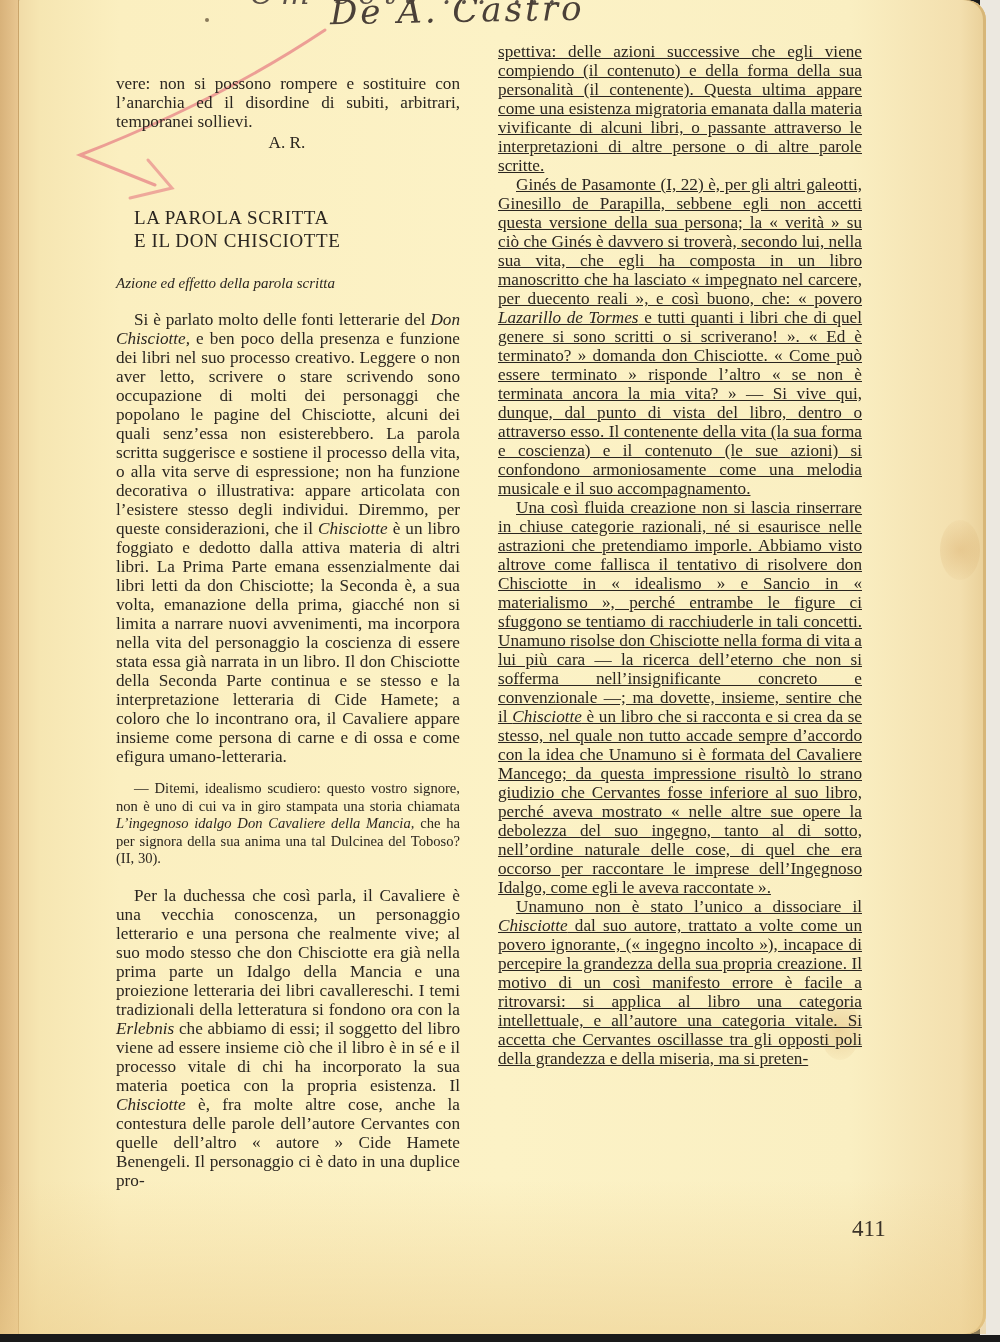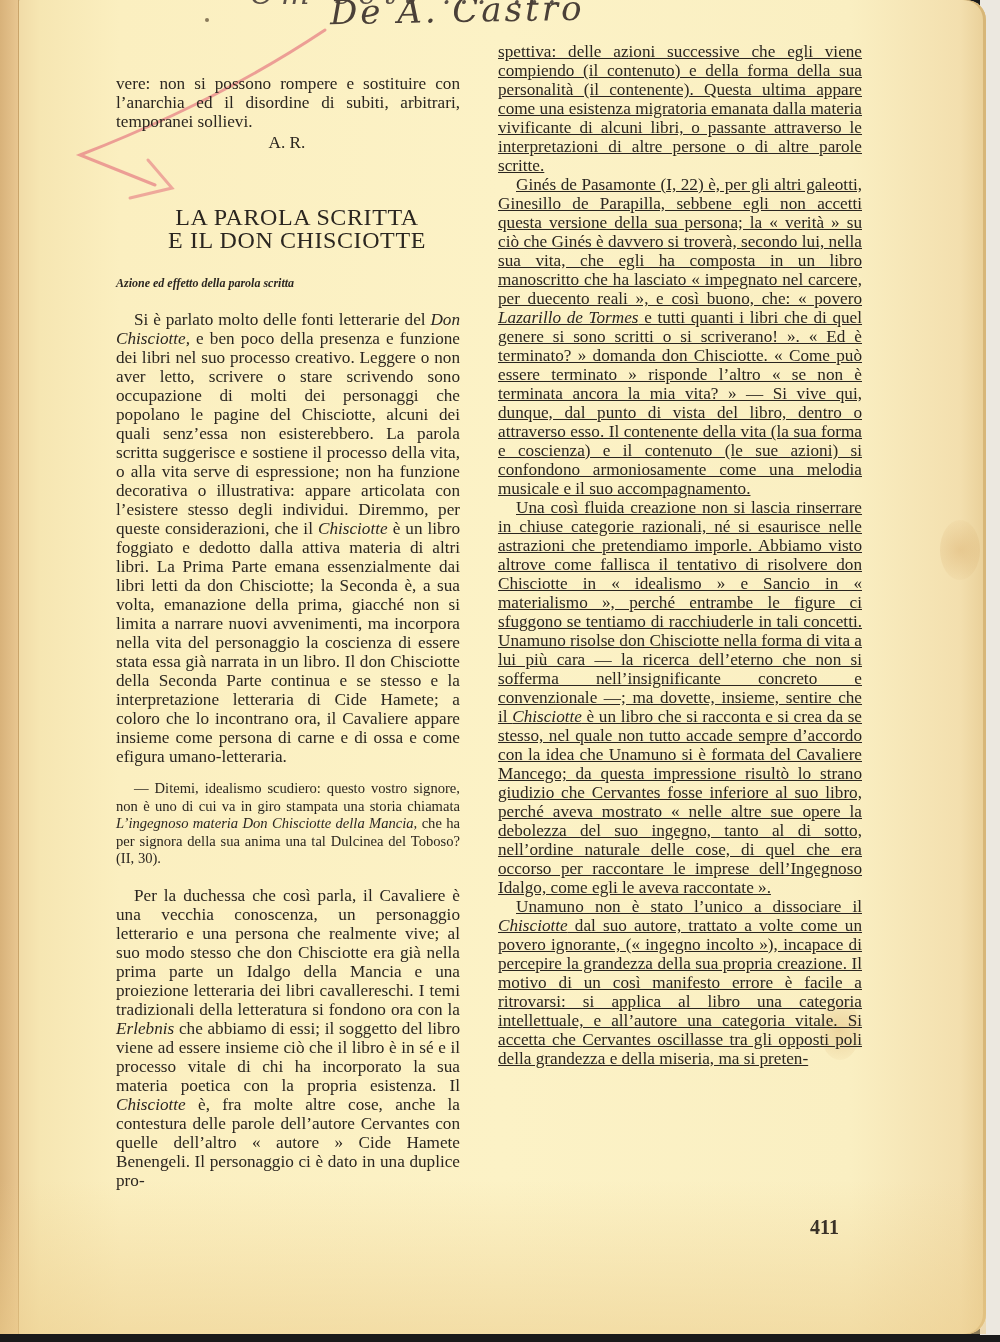--- a/index.html
+++ b/index.html
@@ -49,33 +49,33 @@
       position: absolute; color: #2b2620;
       font-size: 17.2px; line-height: 19.0px;
       text-align: justify;
     }
     .col-left { left: 116px; top: 36px; width: 344px; margin-top: 38px; }
     .col-right { left: 498px; top: 42px; width: 364px; text-decoration: underline; }
     .col p { margin: 0; }
     .indent { text-indent: 18px; }
     .sig { text-align: center; padding-right: 2px; margin-top: 2px !important; }
     .title {
-      text-align: center; font-size: 24px; line-height: 23px;
+      font-size: 19px; line-height: 23px;
       letter-spacing: 0.6px; margin-top: 54px !important; padding-left: 18px;
     }
     .subtitle {
-      font-style: italic; font-size: 12px; margin-top: 22px !important; margin-bottom: 17px !important; font-weight: bold;
+      font-style: italic; font-size: 15px; margin-top: 22px !important; margin-bottom: 17px !important;
     }
     .quote {
       font-size: 14.6px; line-height: 17.5px; margin: 14px 0 18px 0 !important;
       text-indent: 18px;
     }
     .page-number {
-      position: absolute; left: 810px; top: 1216px;
-      font-size: 20px; font-weight: bold; color: #3a3228;
+      position: absolute; left: 852px; top: 1216px;
+      font-size: 23px; font-weight: normal; color: #3a3228;
     }
     .dot { position: absolute; width: 4px; height: 4px; border-radius: 50%; background: #8a7a5a; }
     em { font-style: italic; }
   </style>
 </head>
 <body>
 
 <div class="bg-right"></div>
 
 <div class="page">
@@ -96,21 +96,21 @@
 
   <div class="col col-left">
     <p>vere: non si possono rompere e sostituire con l’anarchia ed il disordine di subiti, arbitrari, temporanei sollievi.</p>
     <p class="sig">A. R.</p>
     <p class="title">
       <span>LA PAROLA SCRITTA</span><br>
       <span>E IL DON CHISCIOTTE</span>
     </p>
     <p class="subtitle">Azione ed effetto della parola scritta</p>
     <p class="indent"><span>Si è parlato molto delle fonti letterarie del </span><em>Don Chisciotte,</em><span> e ben poco della presenza e funzione dei libri nel suo processo creativo. Leggere o non aver letto, scrivere o stare scrivendo sono occupazione di molti dei personaggi che popolano le pagine del Chisciotte, alcuni dei quali senz’essa non esisterebbero. La parola scritta suggerisce e sostiene il processo della vita, o alla vita serve di espressione; non ha funzione decorativa o illustrativa: appare articolata con l’esistere stesso degli individui. Diremmo, per queste considerazioni, che il </span><em>Chisciotte</em><span> è un libro foggiato e dedotto dalla attiva materia di altri libri. La Prima Parte emana essenzialmente dai libri letti da don Chisciotte; la Seconda è, a sua volta, emanazione della prima, giacché non si limita a narrare nuovi avvenimenti, ma incorpora nella vita del personaggio la coscienza di essere stata essa già narrata in un libro. Il don Chisciotte della Seconda Parte continua e se stesso e la interpretazione letteraria di Cide Hamete; a coloro che lo incontrano ora, il Cavaliere appare insieme come persona di carne e di ossa e come efigura umano-letteraria.</span></p>
-    <p class="quote"><span>— Ditemi, idealismo scudiero: questo vostro signore, non è uno di cui va in giro stampata una storia chiamata </span><em>L’ingegnoso materia Don Chisciotte della Mancia,</em><span> che ha per signora della sua anima una tal Dulcinea del Toboso? (II, 30).</span></p>
+    <p class="quote"><span>— Ditemi, idealismo scudiero: questo vostro signore, non è uno di cui va in giro stampata una storia chiamata </span><em>L’ingegnoso idalgo Don Cavaliere della Mancia,</em><span> che ha per signora della sua anima una tal Dulcinea del Toboso? (II, 30).</span></p>
     <p class="indent"><span>Per la duchessa che così parla, il Cavaliere è una vecchia conoscenza, un personaggio letterario e una persona che realmente vive; al suo modo stesso che don Chisciotte era già nella prima parte un Idalgo della Mancia e una proiezione letteraria dei libri cavallereschi. I temi tradizionali della letteratura si fondono ora con la </span><em>Erlebnis</em><span> che abbiamo di essi; il soggetto del libro viene ad essere insieme ciò che il libro è in sé e il processo vitale di chi ha incorporato la sua materia poetica con la propria esistenza. Il </span><em>Chisciotte</em><span> è, fra molte altre cose, anche la contestura delle parole dell’autore Cervantes con quelle dell’altro « autore » Cide Hamete Benengeli. Il personaggio ci è dato in una duplice pro-</span></p>
   </div>
 
   <div class="col col-right">
     <p>spettiva: delle azioni successive che egli viene compiendo (il contenuto) e della forma della sua personalità (il contenente). Questa ultima appare come una esistenza migratoria emanata dalla materia vivificante di alcuni libri, o passante attraverso le interpretazioni di altre persone o di altre parole scritte.</p>
     <p class="indent"><span>Ginés de Pasamonte (I, 22) è, per gli altri galeotti, Ginesillo de Parapilla, sebbene egli non accetti questa versione della sua persona; la « verità » su ciò che Ginés è davvero si troverà, secondo lui, nella sua vita, che egli ha composta in un libro manoscritto che ha lasciato « impegnato nel carcere, per duecento reali », e così buono, che: « povero </span><em>Lazarillo de Tormes</em><span> e tutti quanti i libri che di quel genere si sono scritti o si scriverano! ». « Ed è terminato? » domanda don Chisciotte. « Come può essere terminato » risponde l’altro « se non è terminata ancora la mia vita? » — Si vive qui, dunque, dal punto di vista del libro, dentro o attraverso esso. Il contenente della vita (la sua forma e coscienza) e il contenuto (le sue azioni) si confondono armoniosamente come una melodia musicale e il suo accompagnamento.</span></p>
     <p class="indent"><span>Una così fluida creazione non si lascia rinserrare in chiuse categorie razionali, né si esaurisce nelle astrazioni che pretendiamo imporle. Abbiamo visto altrove come fallisca il tentativo di risolvere don Chisciotte in « idealismo » e Sancio in « materialismo », perché entrambe le figure ci sfuggono se tentiamo di racchiuderle in tali concetti. Unamuno risolse don Chisciotte nella forma di vita a lui più cara — la ricerca dell’eterno che non si sofferma nell’insignificante concreto e convenzionale —; ma dovette, insieme, sentire che il </span><em>Chisciotte</em><span> è un libro che si racconta e si crea da se stesso, nel quale non tutto accade sempre d’accordo con la idea che Unamuno si è formata del Cavaliere Mancego; da questa impressione risultò lo strano giudizio che Cervantes fosse inferiore al suo libro, perché aveva mostrato « nelle altre sue opere la debolezza del suo ingegno, tanto al di sotto, nell’ordine naturale delle cose, di quel che era occorso per raccontare le imprese dell’Ingegnoso Idalgo, come egli le aveva raccontate ».</span></p>
     <p class="indent"><span>Unamuno non è stato l’unico a dissociare il </span><em>Chisciotte</em><span> dal suo autore, trattato a volte come un povero ignorante, (« ingegno incolto »), incapace di percepire la grandezza della sua propria creazione. Il motivo di un così manifesto errore è facile a ritrovarsi: si applica al libro una categoria intellettuale, e all’autore una categoria vitale. Si accetta che Cervantes oscillasse tra gli opposti poli della grandezza e della miseria, ma si preten-</span></p>
   </div>
 

